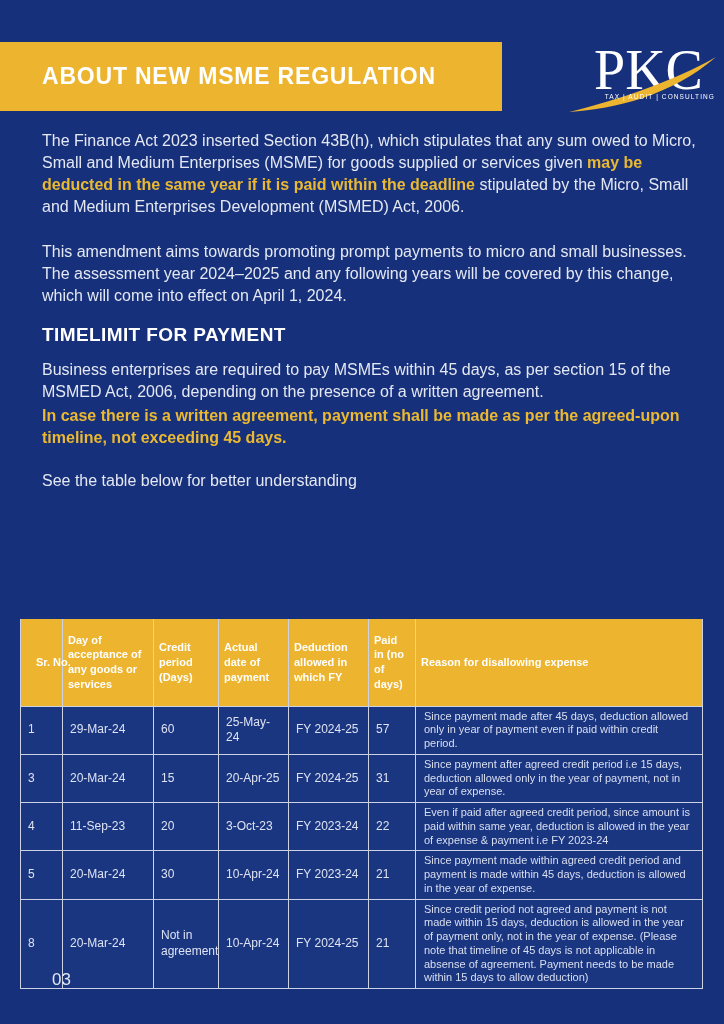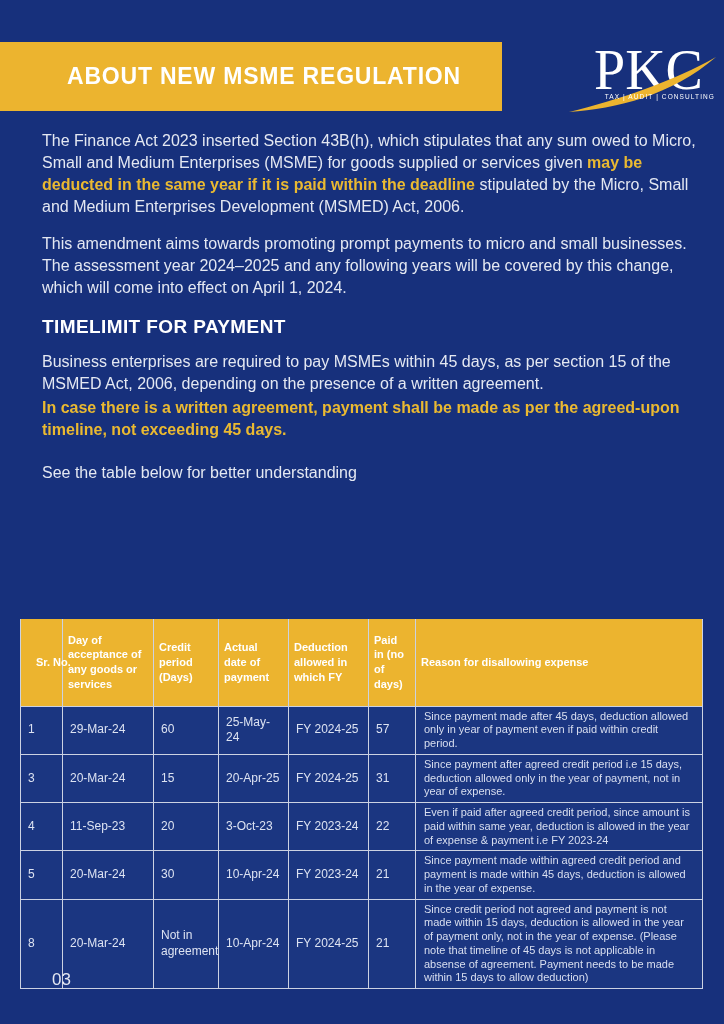--- a/index.html
+++ b/index.html
@@ -10,32 +10,32 @@
     font-family:"Liberation Sans", sans-serif;
     overflow:hidden;
   }
   
   .banner {
     position:absolute; left:0; top:42px; width:502px; height:69px;
     background:#ecb42f;
   }
   .banner h1 {
     color:#ffffff; font-size:23px; font-weight:bold; letter-spacing:0.8px;
-    line-height:69px; padding-left:67px; white-space:nowrap;
+    line-height:69px; padding-left:42px; white-space:nowrap;
   }
   .logo {
     position:absolute; left:566px; top:34px; width:152px; height:86px;
   }
   .logo svg { width:100%; height:100%; display:block; }
   
   .content {
     position:absolute; left:42px; top:130px; width:664px;
     color:#e4e8f2; font-size:16px; line-height:22px;
   }
-  .content p.para { margin-bottom:15px; }
+  .content p.para { margin-bottom:23px; }
   .content p.para.mb16 { margin-bottom:16px; }
   .content p.para.mb11 { margin-bottom:11px; }
   .hl { color:#eab931; font-weight:bold; }
   .content h2 {
     color:#ffffff; font-size:19px; font-weight:bold; letter-spacing:0.4px;
     line-height:24px; margin-bottom:12px;
   }
   .content p.mb13 { margin-bottom:2px; }
   .content p.hl-para { color:#eab931; font-weight:bold; margin-bottom:18px; }
   .content p.hl-para .tail-dot { color:#e4e8f2; font-weight:normal; }

